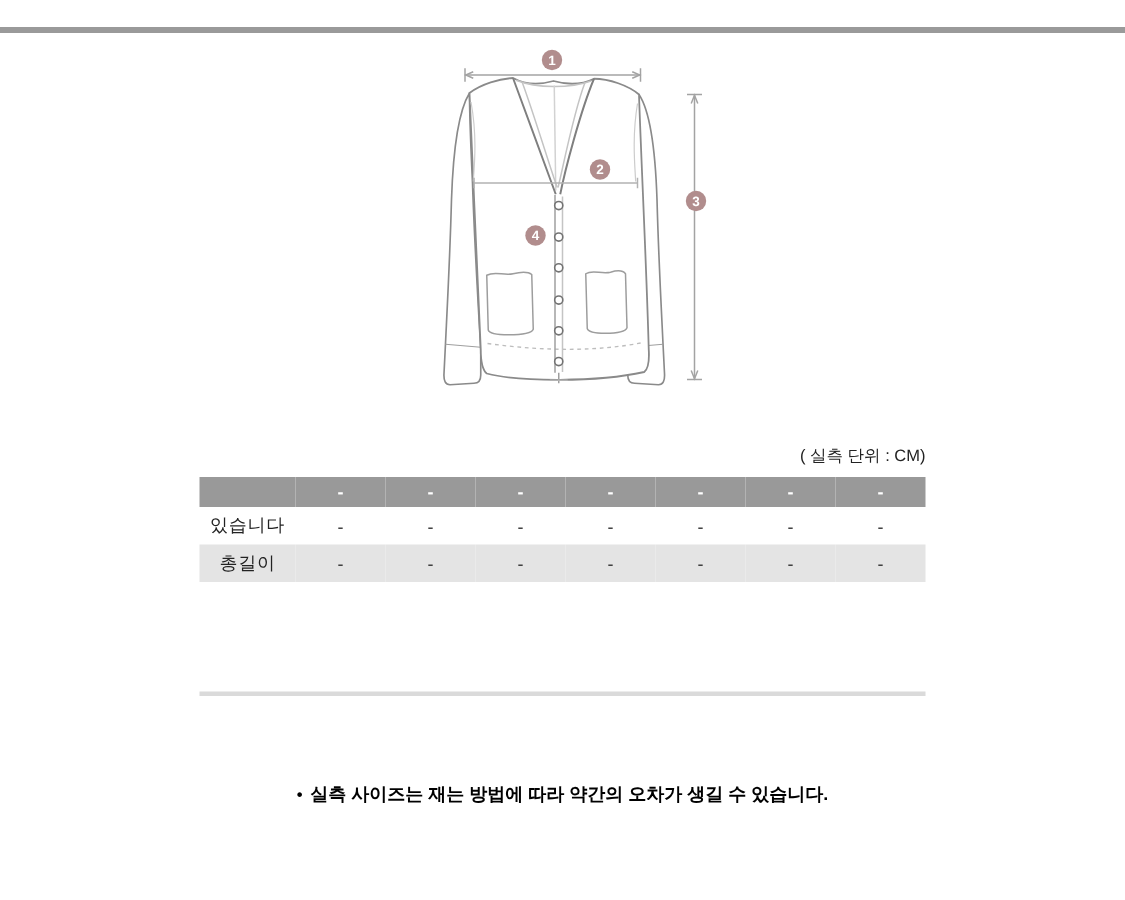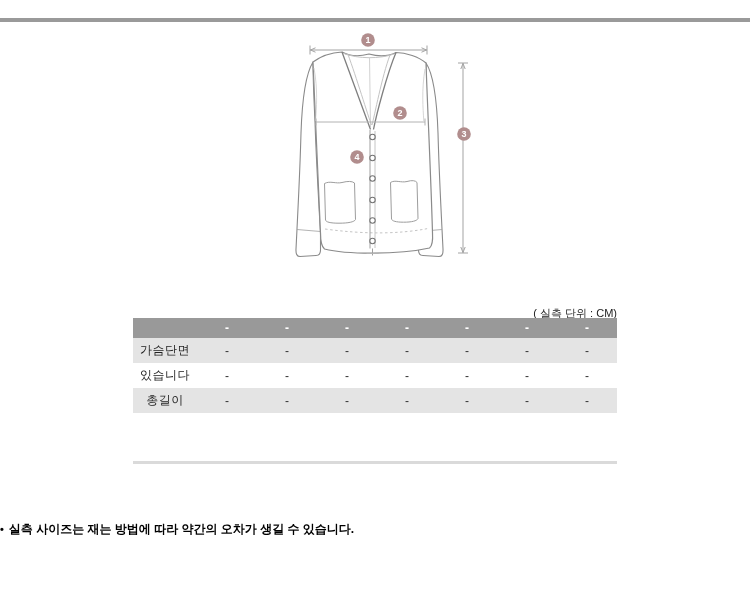--- a/index.html
+++ b/index.html
@@ -4,39 +4,39 @@
 <style>
   html,body{margin:0;padding:0;background:#fff;}
   .page{
     position:relative;width:750px;height:600px;background:#fff;overflow:hidden;
     font-family:"Liberation Sans","DejaVu Sans",sans-serif;
   }
   .top-bar{position:absolute;left:0;top:18px;width:750px;height:4px;background:#9a9a9a;}
   .diagram{position:absolute;left:270px;top:28px;width:215px;height:240px;}
   .unit-label{
     position:absolute;left:133px;top:296px;width:484px;
-    text-align:right;font-size:11px;color:#222;margin-top:10px;
+    text-align:right;font-size:11px;color:#222;
   }
   table.size-table{
     position:absolute;left:133px;top:318px;width:484px;
     border-collapse:collapse;table-layout:fixed;border:none;
   }
   table.size-table th,table.size-table td{
     padding:0;margin:0;text-align:center;vertical-align:middle;
     font-size:12px;border:none;
   }
   table.size-table thead tr{height:20px;background:#999999;}
   table.size-table thead th{color:#ffffff;font-weight:bold;}
   table.size-table tbody tr{height:25px;background:#ffffff;}
   table.size-table tbody tr.alt{background:#e4e4e4;}
   table.size-table tbody th{font-weight:normal;color:#222;letter-spacing:0.5px;}
   table.size-table tbody td{color:#333;}
   .bottom-divider{position:absolute;left:133px;top:461px;width:484px;height:3px;background:#dadada;}
   .note{
-    position:absolute;left:0;top:521px;width:750px;
+    position:absolute;left:0;top:521px;width:750px;text-align:center;
     font-size:12px;font-weight:bold;color:#000;
   }
   .note .bullet{margin-right:5px;font-size:11px;}
   svg text.marker-num{fill:#ffffff;font-size:9px;font-weight:bold;font-family:"Liberation Sans",sans-serif;}
 </style>
 </head>
 <body>
 
 <div class="page">
 
@@ -144,30 +144,20 @@
         <th>-</th>
         <th>-</th>
         <th>-</th>
         <th>-</th>
         <th>-</th>
         <th>-</th>
         <th>-</th>
       </tr>
     </thead>
     <tbody>
-      <tr class="alt">
-        <th>가슴단면</th>
-        <td>-</td>
-        <td>-</td>
-        <td>-</td>
-        <td>-</td>
-        <td>-</td>
-        <td>-</td>
-        <td>-</td>
-      </tr>
       <tr>
         <th>있습니다</th>
         <td>-</td>
         <td>-</td>
         <td>-</td>
         <td>-</td>
         <td>-</td>
         <td>-</td>
         <td>-</td>
       </tr>

